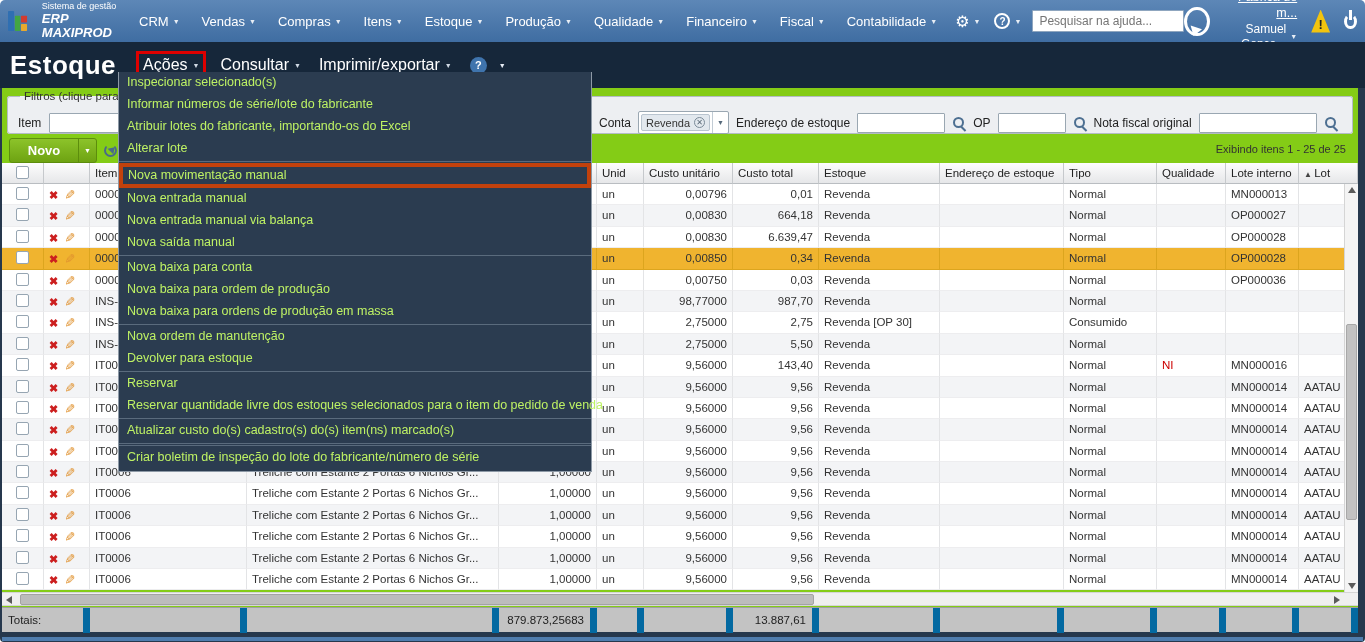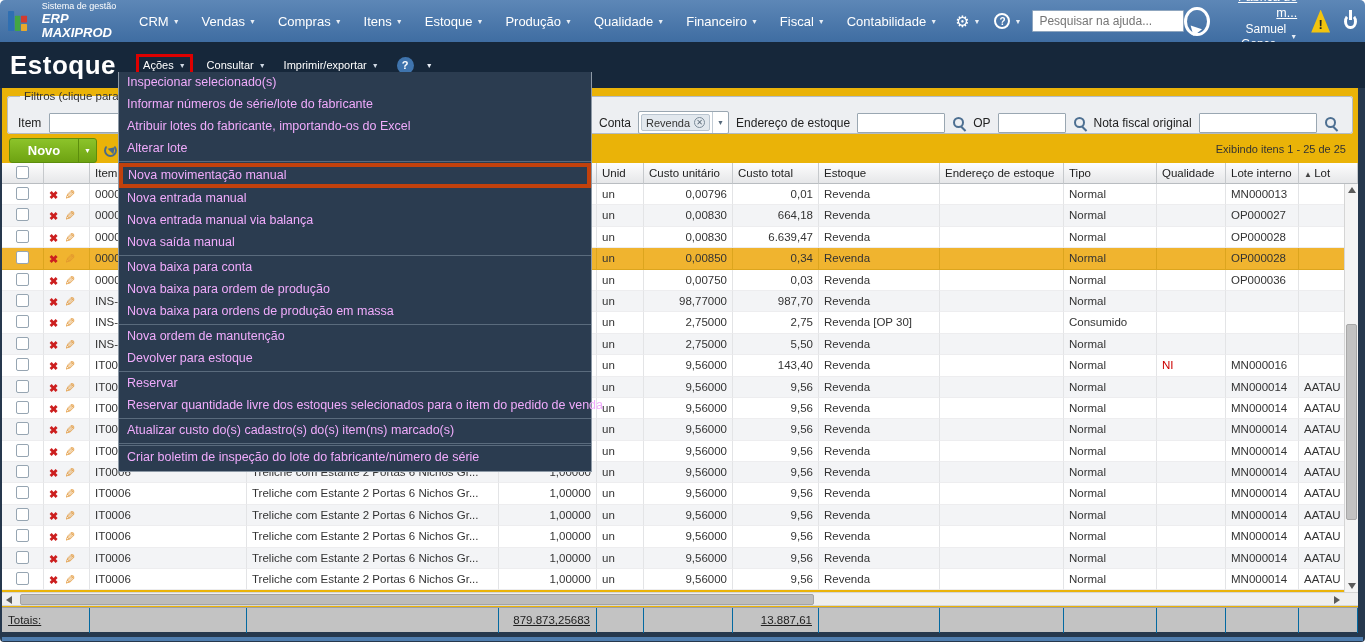--- a/index.html
+++ b/index.html
@@ -36,28 +36,28 @@
   .warn { position:relative; width:26px; height:23px; background:#f2c40f; clip-path:polygon(50% 0,100% 100%,0 100%);
     display:flex; align-items:flex-end; justify-content:center; }
   .warn span { font-size:13px; font-weight:bold; color:#222; line-height:1.2; }
   .power { width:15px; height:15px; border:3px solid #fff; border-top-color:transparent; border-radius:50%; position:relative; }
   .power::before { content:''; position:absolute; left:50%; top:-7px; margin-left:-1.5px; width:3px; height:10px; background:#fff; }
 
   
   .titlebar { position:absolute; left:0; top:42px; width:1365px; height:46px; background:#16273a;
     display:flex; align-items:center; color:#fff; }
   .page-title { font-size:26px; font-weight:bold; margin:0 20px 0 10px; letter-spacing:0.5px; }
-  .tb-menu { display:flex; align-items:center; gap:5px; font-size:11px; margin-right:18px; cursor:pointer; white-space:nowrap; }
+  .tb-menu { display:flex; align-items:center; gap:5px; font-size:16px; margin-right:18px; cursor:pointer; white-space:nowrap; }
   .tb-menu .caret { color:#cfd9e4; }
   .red-box { border:3px solid #dd0000; padding:2px 4px; margin-right:14px; }
   .tb-help { width:17px; height:17px; background:#3f74ad; border-radius:50%; color:#fff; font-size:11px; font-weight:bold;
     display:flex; align-items:center; justify-content:center; margin-right:12px; }
 
   
-  .content { position:absolute; left:2px; top:88px; width:1356px; height:544px; background:#eab308; }
+  .content { position:absolute; left:2px; top:88px; width:1356px; height:544px; background:#84cc16; }
 
   fieldset.filters { position:absolute; left:5px; top:2px; right:5px; height:44px; background:#edeff2;
     border:1px solid #b4bcc4; border-radius:3px; padding:0 8px; }
   fieldset.filters legend { font-size:11.5px; color:#333; padding:0 4px; margin-left:4px; }
   .filters-left { position:absolute; left:10px; top:11px; display:flex; align-items:center; gap:8px; }
   .filters label { font-size:12px; color:#222; white-space:nowrap; }
   .txt { height:20px; border:1px solid #9aa7b2; border-radius:1px; background:#fff; font-size:12px; padding:0 4px;
     font-family:"Liberation Sans", sans-serif; }
   .item-input { width:450px; }
   .filters-right { position:absolute; left:591px; top:9px; display:flex; align-items:center; gap:7px; }
@@ -109,27 +109,27 @@
   .tri-down { width:0; height:0; border-left:4px solid transparent; border-right:4px solid transparent; border-top:6px solid #5a5a5a; }
   .tri-left { width:0; height:0; border-top:4px solid transparent; border-bottom:4px solid transparent; border-right:6px solid #5a5a5a; }
   .tri-right { width:0; height:0; border-top:4px solid transparent; border-bottom:4px solid transparent; border-left:6px solid #5a5a5a; }
   .vs-thumb { position:absolute; left:1px; top:140px; width:11px; height:196px; background:#c2c2c2; border:1px solid #a8a8a8; border-radius:2px; }
   .hscroll { position:absolute; left:0; top:504px; width:1356px; height:14px; background:#efefef; border-top:1px solid #d5d5d5; border-bottom:1px solid #d5d5d5; }
   .hs-left { position:absolute; left:4px; top:3px; } .hs-right { position:absolute; right:18px; top:3px; }
   .hs-thumb { position:absolute; left:18px; top:1px; width:794px; height:11px; background:#bcbcbc; border:1px solid #a3a3a3; border-radius:2px; }
 
   
   .totals { position:absolute; left:0; top:519px; width:1356px; height:25px; background:#c3c3c3; border-top:1px solid #9f9f9f; }
-  .totals .tcell { height:25px; border-right:1px solid #0369a1; font-size:11.5px; color:#222; padding:0 6px; line-height:24px; white-space:nowrap; overflow:hidden;text-decoration:underline; }
+  .totals .tcell { height:25px; border-right:7px solid #0369a1; font-size:11.5px; color:#222; padding:0 6px; line-height:24px; white-space:nowrap; overflow:hidden; }
   .tlabel { grid-column:1 / 3; }
 
   
   .action-menu { position:absolute; left:118px; top:72px; width:474px; background:#2b3c50;
     border:1px solid #8d99a6; border-top:none; z-index:50; padding-bottom:2px; }
-  .menu-item { color:#f0abfc; font-size:12.5px; padding:3px 10px 4px 8px; line-height:15px; white-space:nowrap; cursor:pointer; }
+  .menu-item { color:#bef264; font-size:12.5px; padding:3px 10px 4px 8px; line-height:15px; white-space:nowrap; cursor:pointer; }
   .menu-sep { height:1px; background:#5a6b7d; margin:1px 0; }
   .menu-item.hl { border:4px solid #c2410c; padding:1px 10px 1px 5px; }
 
   
   .logo-svg { display:block; }
 </style>
 </head>
 <body>
 
 <div class="page">

